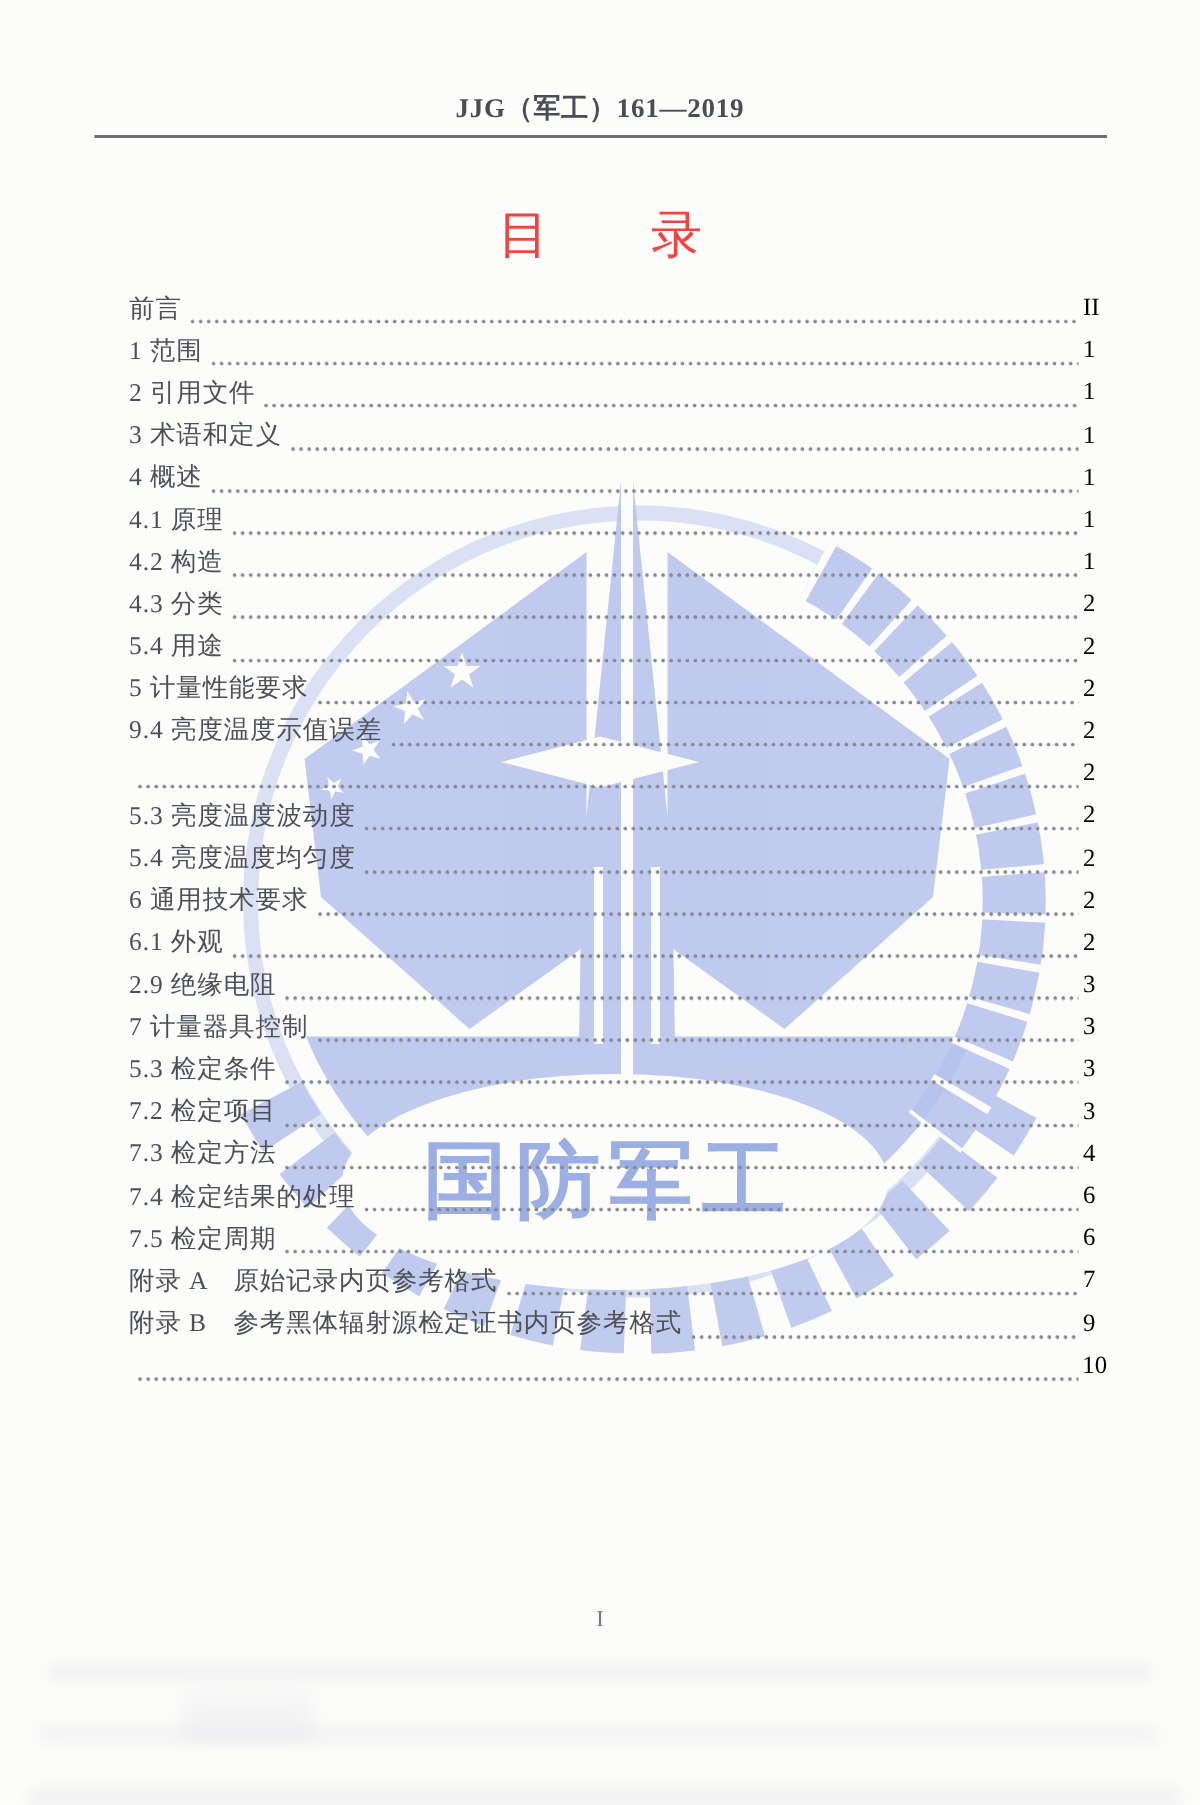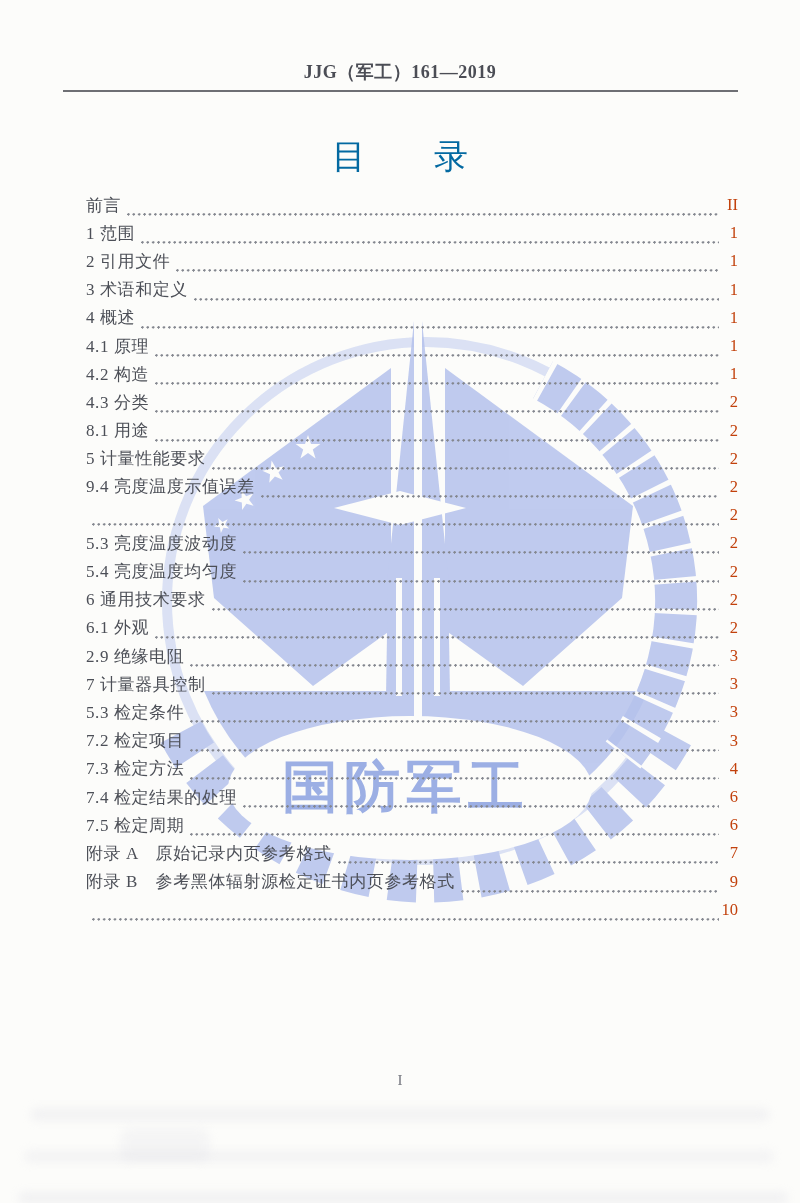--- a/index.html
+++ b/index.html
@@ -23,42 +23,42 @@
     position:absolute;top:60px;left:0;width:100%;
     text-align:center;font-size:18px;font-weight:bold;
     color:#4b4d55;letter-spacing:.5px;
   }
   .header-rule{
     position:absolute;top:90px;left:63px;width:675px;height:2px;
     background:#55565c;opacity:.85;
   }
   .doc-title{
     position:absolute;top:134px;left:0;width:100%;
-    text-align:center;font-size:34px;color:#0369a1;
+    text-align:center;font-size:34px;color:#ef4444;
     white-space:pre;
   }
   .toc{
     position:absolute;top:191px;left:66px;width:672px;
   }
   .toc-row{
     display:flex;align-items:center;height:28.2px;
     font-size:17px;color:#4c4f57;margin-left:20px;
   }
   .toc-label{
     white-space:pre;letter-spacing:.6px;flex:0 0 auto;
   }
   .leader{
     flex:1 1 auto;height:14px;margin:8px 3px 0 6px;
     background-image:radial-gradient(circle at 1.4px 1.4px,#84878f 1.05px,rgba(0,0,0,0) 1.4px);
     background-size:5.4px 3px;background-repeat:repeat-x;
     background-position:left bottom;
   }
   .toc-page{
-    flex:0 0 auto;min-width:16px;text-align:right;
-    font-size:16.5px;color:#c2410c;
+    flex:0 0 auto;min-width:16px;
+    font-size:16.5px;color:#000000;
   }
   .folio{
     position:absolute;top:1072px;left:0;width:100%;
     text-align:center;font-size:15px;color:#73757d;
   }
   
   .smudge{
     position:absolute;background:#d9d9e2;border-radius:10px;
     filter:blur(5px);z-index:0;
   }
@@ -163,21 +163,21 @@
           <span class="toc-page">1</span>
         </div>
 
         <div class="toc-row">
           <span class="toc-label">4.3 分类</span>
           <span class="leader"></span>
           <span class="toc-page">2</span>
         </div>
 
         <div class="toc-row">
-          <span class="toc-label">8.1 用途</span>
+          <span class="toc-label">5.4 用途</span>
           <span class="leader"></span>
           <span class="toc-page">2</span>
         </div>
 
         <div class="toc-row">
           <span class="toc-label">5 计量性能要求</span>
           <span class="leader"></span>
           <span class="toc-page">2</span>
         </div>
 

